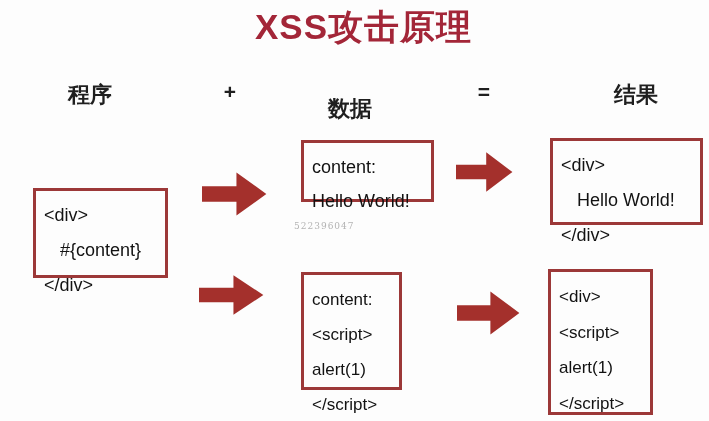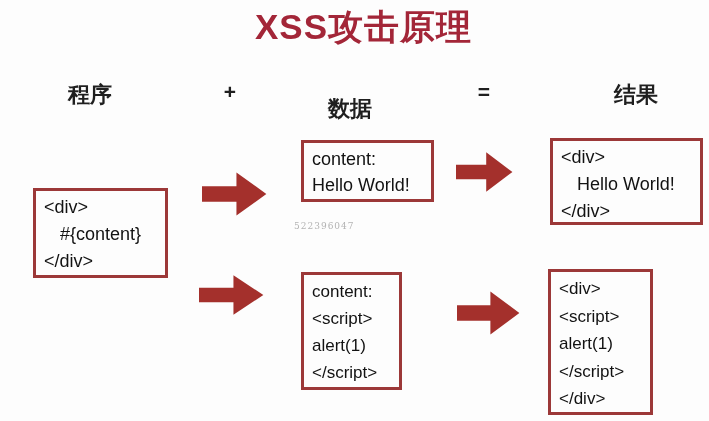--- a/index.html
+++ b/index.html
@@ -44,20 +44,21 @@
     box-sizing: border-box;
     border: 3px solid #9c3838;
     background: #fdfdfd;
     color: #121212;
     padding: 3px 8px;
   }
   .code-line {
     font-size: 18px;
     line-height: 27px;
     white-space: pre;
+    margin-top: 8px;
   }
   .code-line.indent { padding-left: 16px; }
 
   .box-program      { left: 33px;  top: 188px; width: 135px; height: 90px;  }
   .box-data-top     { left: 301px; top: 140px; width: 133px; height: 62px;  }
   .box-data-top .code-line { line-height: 26px; }
   .box-result-top   { left: 550px; top: 138px; width: 153px; height: 87px;  }
   .box-data-bottom  { left: 301px; top: 272px; width: 101px; height: 118px; }
   .box-data-bottom .code-line { font-size: 17px; }
   .box-result-bottom{ left: 548px; top: 269px; width: 105px; height: 146px; }

